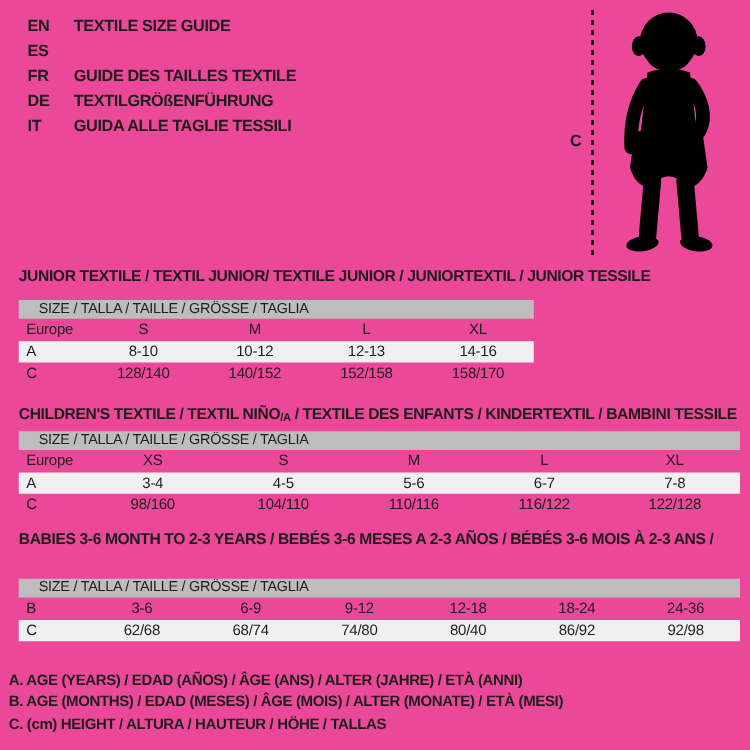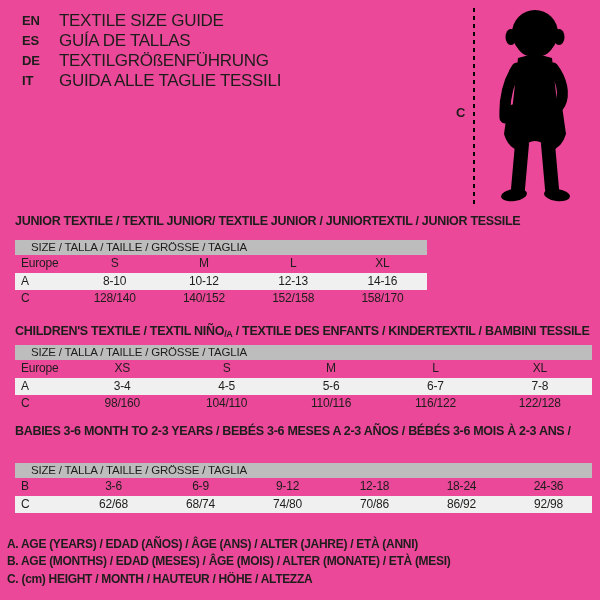--- a/index.html
+++ b/index.html
@@ -7,21 +7,21 @@
   .page {
     position:relative; width:600px; height:600px; background:#ec4899;
     font-family:"Liberation Sans", sans-serif; color:#1d1d1b;
     overflow:hidden; letter-spacing:-0.2px;
   }
 
   
   .lang-list { position:absolute; left:22px; top:11px; }
   .lang-row { display:flex; height:20px; line-height:20px; }
   .lang-code { width:37px; font-weight:700; font-size:13px; }
-  .lang-title { font-weight:400; font-size:17px; letter-spacing:-0.3px; }
+  .lang-title { font-weight:700; font-size:13px; letter-spacing:-0.3px; }
 
   
   .measure-line {
     position:absolute; left:473px; top:8px; width:2px; height:198px;
     background:repeating-linear-gradient(to bottom, #000 0 4px, transparent 4px 8px);
   }
   .height-label { position:absolute; left:456px; top:105px; font-weight:700; font-size:13px; }
   .baby-svg { position:absolute; left:487px; top:6px; }
 
   
@@ -54,21 +54,24 @@
 
 <div class="page">
 
   <div class="lang-list">
     <div class="lang-row">
       <span class="lang-code">EN</span>
       <span class="lang-title">TEXTILE SIZE GUIDE</span>
     </div>
     <div class="lang-row">
       <span class="lang-code">ES</span>
-      <span class="lang-title">GUÍA DE TALLAS</span>
+    </div>
+    <div class="lang-row">
+      <span class="lang-code">FR</span>
+      <span class="lang-title">GUIDE DES TAILLES TEXTILE</span>
     </div>
     <div class="lang-row">
       <span class="lang-code">DE</span>
       <span class="lang-title">TEXTILGRÖßENFÜHRUNG</span>
     </div>
     <div class="lang-row">
       <span class="lang-code">IT</span>
       <span class="lang-title">GUIDA ALLE TAGLIE TESSILI</span>
     </div>
   </div>
@@ -157,25 +160,25 @@
       <span class="tcell">9-12</span>
       <span class="tcell">12-18</span>
       <span class="tcell">18-24</span>
       <span class="tcell">24-36</span>
     </div>
     <div class="trow alt">
       <span class="tlabel">C</span>
       <span class="tcell">62/68</span>
       <span class="tcell">68/74</span>
       <span class="tcell">74/80</span>
-      <span class="tcell">70/86</span>
+      <span class="tcell">80/40</span>
       <span class="tcell">86/92</span>
       <span class="tcell">92/98</span>
     </div>
   </div>
 
   <div class="footnotes">
     <div class="footnote">A. AGE (YEARS) / EDAD (AÑOS) / ÂGE (ANS) / ALTER (JAHRE) / ETÀ (ANNI)</div>
     <div class="footnote">B. AGE (MONTHS) / EDAD (MESES) / ÂGE (MOIS) / ALTER (MONATE) / ETÀ (MESI)</div>
-    <div class="footnote">C. (cm) HEIGHT / MONTH / HAUTEUR / HÖHE / ALTEZZA</div>
+    <div class="footnote">C. (cm) HEIGHT / ALTURA / HAUTEUR / HÖHE / TALLAS</div>
   </div>
 
 </div>
 
 </body></html>

